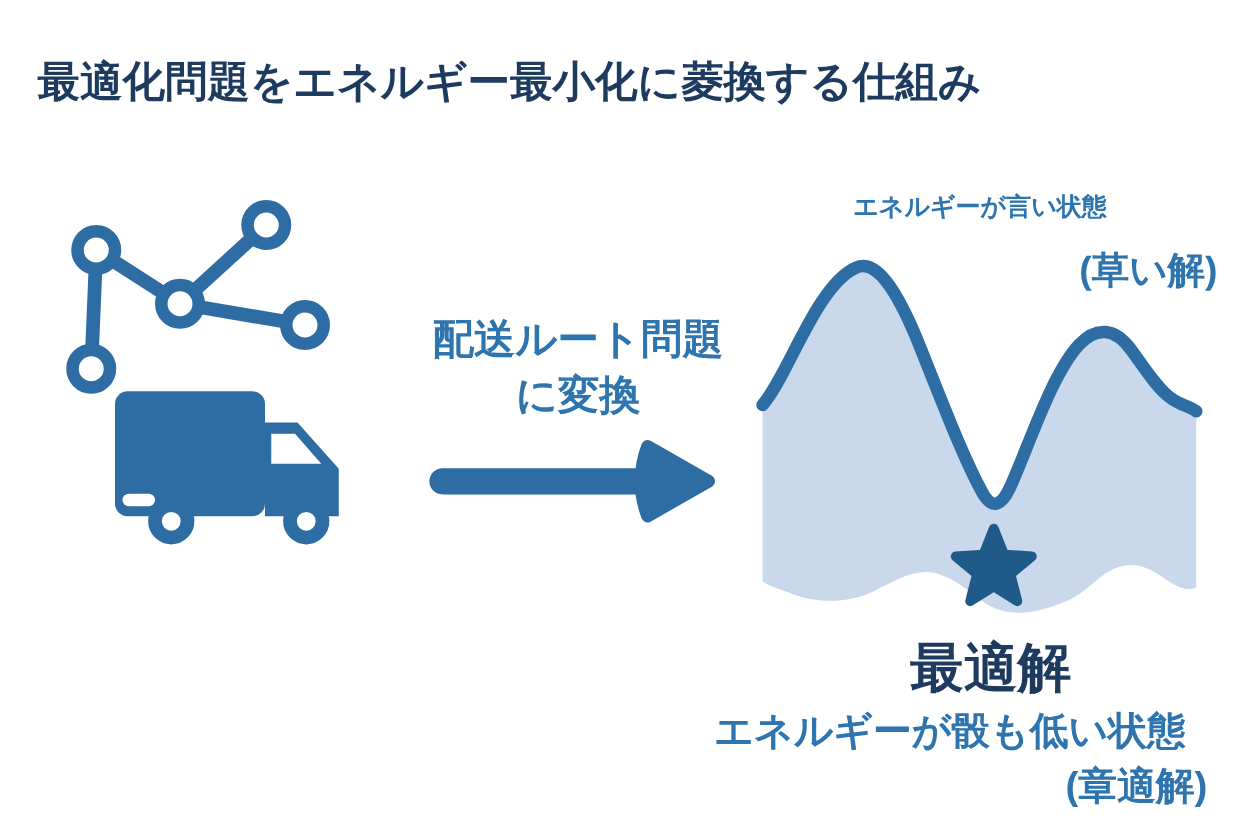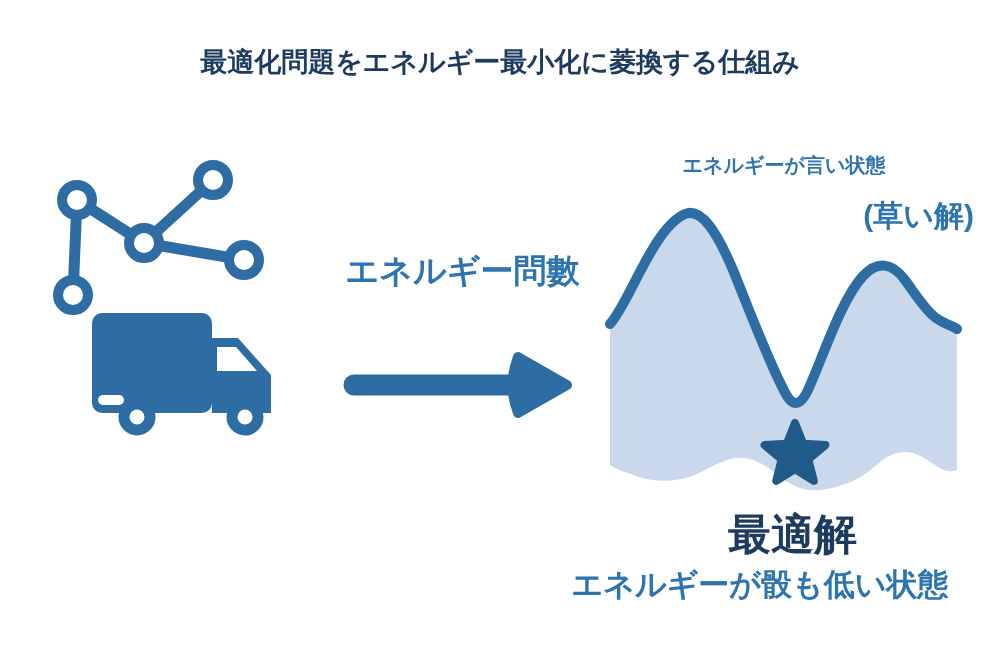--- a/index.html
+++ b/index.html
@@ -4,21 +4,21 @@
 <style>
   html,body{margin:0;padding:0;background:#fff;}
   #canvas{
     position:relative;width:1000px;height:667px;background:#ffffff;
     overflow:hidden;font-family:"Liberation Sans","DejaVu Sans",sans-serif;
   }
   .abs{position:absolute;}
   .navy{color:#1d3a5f;}
   .steel{color:#2e74ae;}
   .bold{font-weight:800;}
-  #title{left:30px;top:46px;width:940px;text-align:center;font-size:27px;line-height:1.2;letter-spacing:0px;}
+  #title{left:30px;top:46px;width:940px;font-size:34px;line-height:1.2;letter-spacing:0px;}
   #left-label{left:35px;top:458px;width:290px;text-align:center;font-size:40px;}
   #arrow-label{left:320px;top:248px;width:285px;text-align:center;font-size:33px;line-height:45px;}
   #high-label-1{left:600px;top:152px;width:368px;text-align:center;font-size:20px;}
   #high-label-2{left:612px;top:196px;width:362px;text-align:right;font-size:30px;}
   #optimal-title{left:600px;top:506px;width:385px;text-align:center;font-size:43px;}
   #low-label-1{left:540px;top:564px;width:440px;text-align:center;font-size:31px;}
   #low-label-2{left:598px;top:608px;width:368px;text-align:right;font-size:31px;}
   svg{display:block;}
 </style>
 </head>
@@ -48,21 +48,22 @@
     <rect x="7" y="8" width="120" height="100" rx="10" fill="#2e6da4"></rect>
     <path d="M 127 33 L 153 33 L 186 70 L 186 108 L 127 108 Z" fill="#2e6da4"></path>
     <path d="M 132 42 L 151 42 L 172 66 L 132 66 Z" fill="#ffffff"></path>
     <rect x="13" y="90" width="26" height="10" rx="5" fill="#ffffff"></rect>
     <circle cx="52" cy="112" r="13" fill="#ffffff" stroke="#2e6da4" stroke-width="11"></circle>
     <circle cx="160" cy="112" r="13" fill="#ffffff" stroke="#2e6da4" stroke-width="11"></circle>
   </svg>
 
 
   <div id="arrow-label" class="abs steel bold">
-    <div>エネルギー問數</div>
+    <div>配送ルート問題</div>
+    <div>に変換</div>
   </div>
 
   <svg class="abs" style="left:340px;top:345px" width="240" height="85" viewBox="0 0 240 85">
     <line x1="14" y1="40" x2="175" y2="40" stroke="#2e6da4" stroke-width="21" stroke-linecap="round"></line>
     <path d="M 178 12 L 227 40 L 178 68 C 171 50 171 30 178 12 Z" fill="#2e6da4" stroke="#2e6da4" stroke-width="10" stroke-linejoin="round"></path>
   </svg>
 
   <svg class="abs" style="left:595px;top:190px" width="370" height="310" viewBox="0 0 370 310">
     <path d="M 15 134
              C 35 112, 58 38, 90 24
@@ -93,14 +94,15 @@
              C 349 134, 356 135, 362 139" fill="none" stroke="#2e6da4" stroke-width="10" stroke-linecap="round"></path>
     <path d="M 200 233 L 208.2 253.7 L 230.4 255.1 L 213.3 269.3 L 218.8 290.9
              L 200 279 L 181.2 290.9 L 186.7 269.3 L 169.6 255.1 L 191.8 253.7 Z" fill="#1f5a89" stroke="#1f5a89" stroke-width="8" stroke-linejoin="round"></path>
   </svg>
 
   <div id="high-label-1" class="abs steel bold">エネルギーが言い状態</div>
   <div id="high-label-2" class="abs steel bold">(草い解)</div>
 
   <div id="low-label-1" class="abs steel bold">エネルギーが骰も低い状態</div>
   <div id="optimal-title" class="abs navy bold">最適解</div>
+  <div id="low-label-2" class="abs steel bold">(章適解)</div>
 
 </div>
 
 </body></html>

